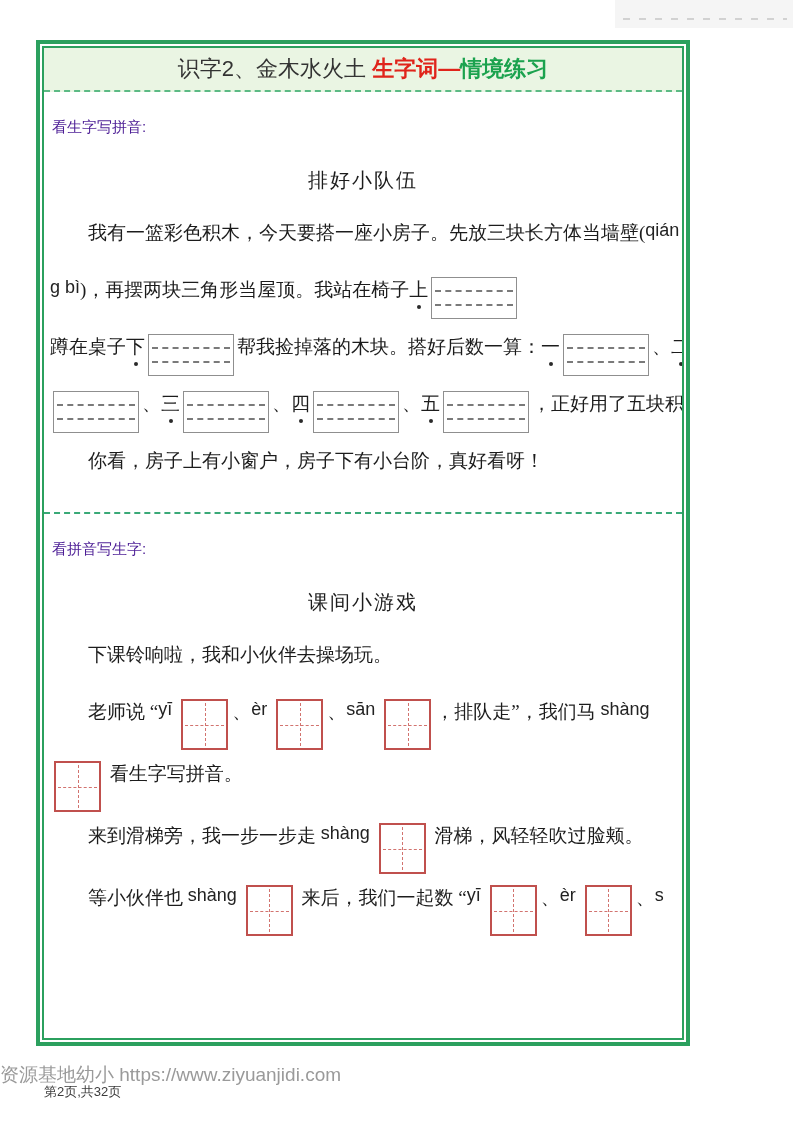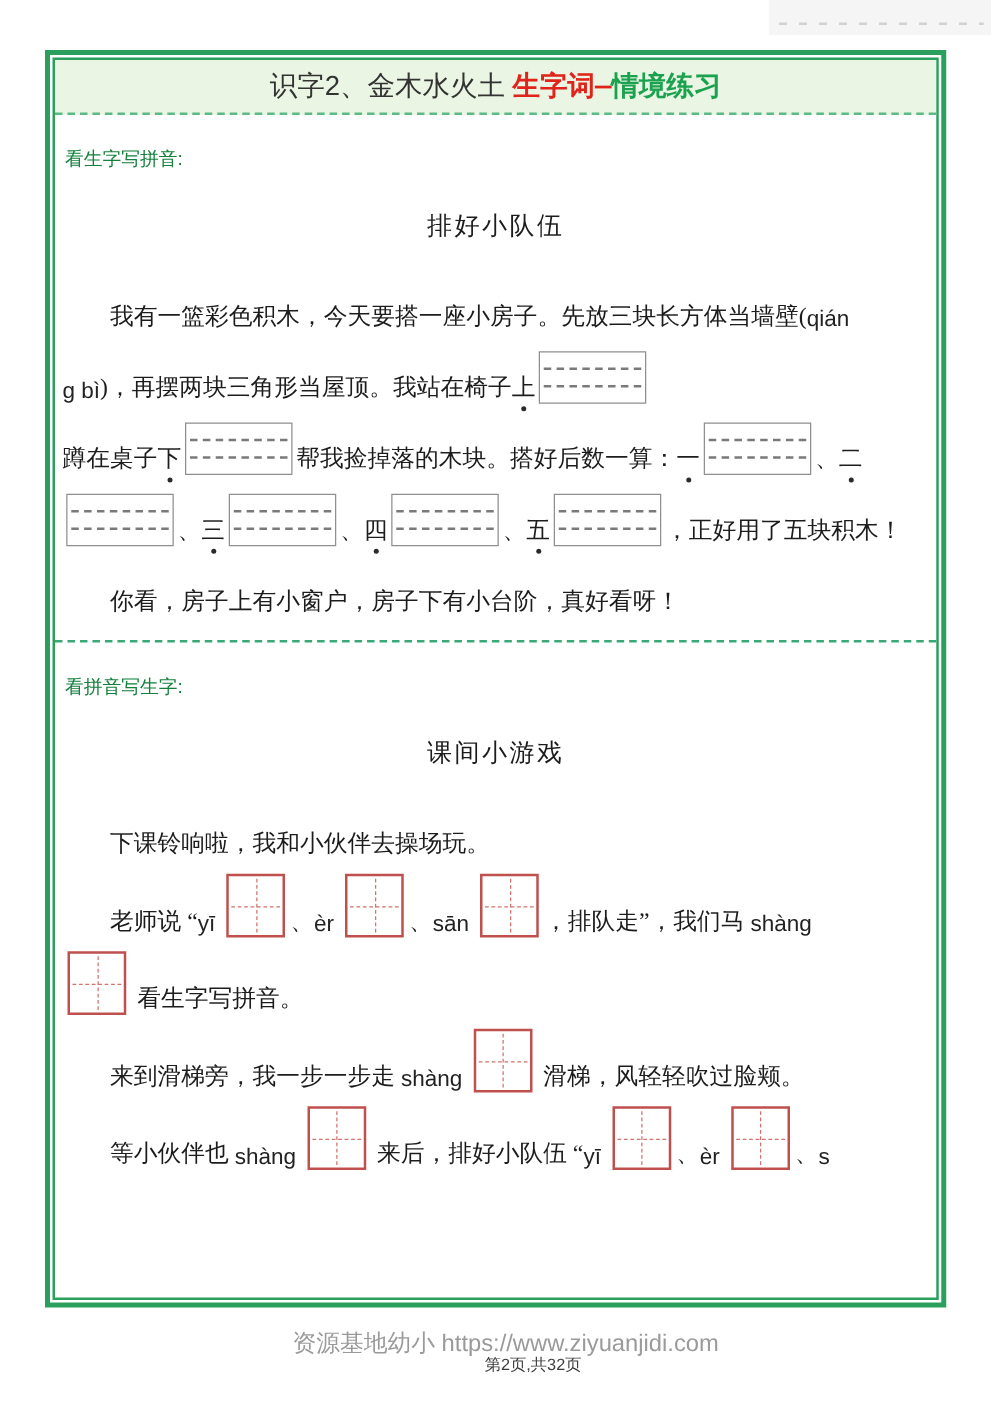--- a/index.html
+++ b/index.html
@@ -5,38 +5,38 @@
   * { box-sizing: border-box; margin: 0; padding: 0; }
   html, body { width: 793px; height: 1122px; background: #ffffff; }
   body { position: relative; font-family: "Liberation Serif", serif; color: #1c1c1c; }
 
   
   .wm-strip { position: absolute; top: 0; right: 0; width: 178px; height: 28px; background: #f5f5f5; }
   .wm-strip .wm-marks { position: absolute; left: 8px; right: 6px; top: 18px; height: 2px;
     background: repeating-linear-gradient(90deg, #c9c9c9 0 7px, transparent 7px 16px); opacity: .8; }
 
   
-  .sheet { position: absolute; left: 36px; top: 40px; width: 721px; height: 1006px;
+  .sheet { position: absolute; left: 36px; top: 40px; width: 654px; height: 1006px;
     border: 4px solid #2ba05e; padding: 2px; background: #ffffff; }
   .sheet-inner { width: 100%; height: 100%; border: 2px solid #2ba05e; overflow: hidden; }
 
   .header-band { height: 44px; background: #eaf5e3; border-bottom: 2px dashed #5cba84;
     display: flex; align-items: center; justify-content: center;
     font-family: "Liberation Sans", sans-serif; font-size: 22px; white-space: pre; }
   .t-black { color: #333333; font-weight: 500; }
-  .t-red   { color: #e0241b; font-weight: bold; font-family: Liberation Mono, monospace; }
+  .t-red   { color: #e0241b; font-weight: bold; }
   .t-green { color: #1ba24e; font-weight: bold; }
 
   .content { padding: 0 6px; }
 
-  .section-label { font-family: "Liberation Sans", sans-serif; font-size: 15px; color: #15803d;
+  .section-label { font-family: "Liberation Sans", sans-serif; font-size: 15px; color: #4c1d95;
     margin: 26px 0 0 2px; }
   .story-heading { text-align: center; font-size: 20px; letter-spacing: 2px; margin: 30px 0 26px; }
 
-  .line { display: flex; align-items: flex-end; white-space: pre; min-height: 46px; margin-bottom: 11px;
+  .line { display: flex; align-items: flex-start; white-space: pre; min-height: 46px; margin-bottom: 11px;
     font-size: 19px; }
   .line span { white-space: pre; }
   .indent { padding-left: 38px; }
 
   .latin { font-family: "Liberation Sans", sans-serif; font-size: 18px; color: #222222; }
 
   
   .em-dot { position: relative; display: inline-block; }
   .em-dot::after { content: ""; position: absolute; left: 50%; bottom: -6px;
     width: 4px; height: 4px; margin-left: -2px; border-radius: 50%; background: #2a2a2a; }
@@ -52,21 +52,21 @@
   
   .tbox { display: inline-block; flex: none; width: 47px; height: 51px;
     border: 2px solid #c0504d; position: relative; margin: 0 4px; background: #ffffff; }
   .tbox::before { content: ""; position: absolute; left: 2px; right: 2px; top: 50%;
     border-top: 1px dashed #d2736f; }
   .tbox::after { content: ""; position: absolute; top: 2px; bottom: 2px; left: 50%;
     border-left: 1px dashed #d2736f; }
 
   .divider { border-top: 2px dashed #3aa977; margin: 18px -6px 0; }
 
-  .footer { position: absolute; left: 16px; right: 0; top: 1062px; text-align: center; }
+  .footer { position: absolute; left: 0; right: 0; top: 1062px; text-align: left; }
   .footer-site { font-family: "Liberation Sans", sans-serif; font-size: 19px; color: #9a9a9a; }
   .footer-page { font-family: "Liberation Sans", sans-serif; font-size: 13px; color: #3c3c3c; margin-top: -5px; padding-left: 44px; }
 </style>
 </head>
 <body>
 
 <div class="wm-strip">
   <div class="wm-marks"></div>
 </div>
 
@@ -89,21 +89,21 @@
 
       <div class="divider"></div>
 
       <div class="section-label">看拼音写生字:</div>
       <div class="story-heading">课间小游戏</div>
       <div>
           <div class="line indent"><span>下课铃响啦，我和小伙伴去操场玩。</span></div>
           <div class="line indent"><span>老师说 “</span><span class="latin">yī </span><span class="tbox"></span><span>、</span><span class="latin">èr </span><span class="tbox"></span><span>、</span><span class="latin">sān </span><span class="tbox"></span><span>，排队走”，我们马 </span><span class="latin">shàng</span></div>
           <div class="line"><span class="tbox"></span><span> 看生字写拼音。</span></div>
           <div class="line indent"><span>来到滑梯旁，我一步一步走 </span><span class="latin">shàng </span><span class="tbox"></span><span> 滑梯，风轻轻吹过脸颊。</span></div>
-          <div class="line indent"><span>等小伙伴也 </span><span class="latin">shàng </span><span class="tbox"></span><span> 来后，排好小队伍 “</span><span class="latin">yī </span><span class="tbox"></span><span>、</span><span class="latin">èr </span><span class="tbox"></span><span>、</span><span class="latin">s</span></div>
+          <div class="line indent"><span>等小伙伴也 </span><span class="latin">shàng </span><span class="tbox"></span><span> 来后，我们一起数 “</span><span class="latin">yī </span><span class="tbox"></span><span>、</span><span class="latin">èr </span><span class="tbox"></span><span>、</span><span class="latin">s</span></div>
         </div>
 
     </div>
   </div>
 </div>
 
 <div class="footer">
   <div class="footer-site">资源基地幼小 https://www.ziyuanjidi.com</div>
   <div class="footer-page">第2页,共32页</div>
 </div>

